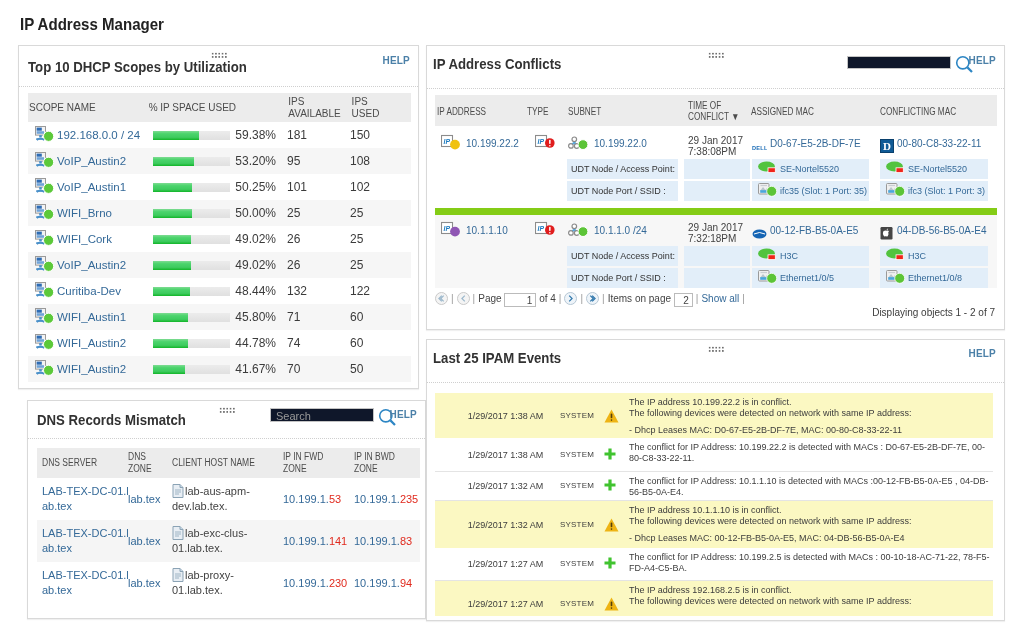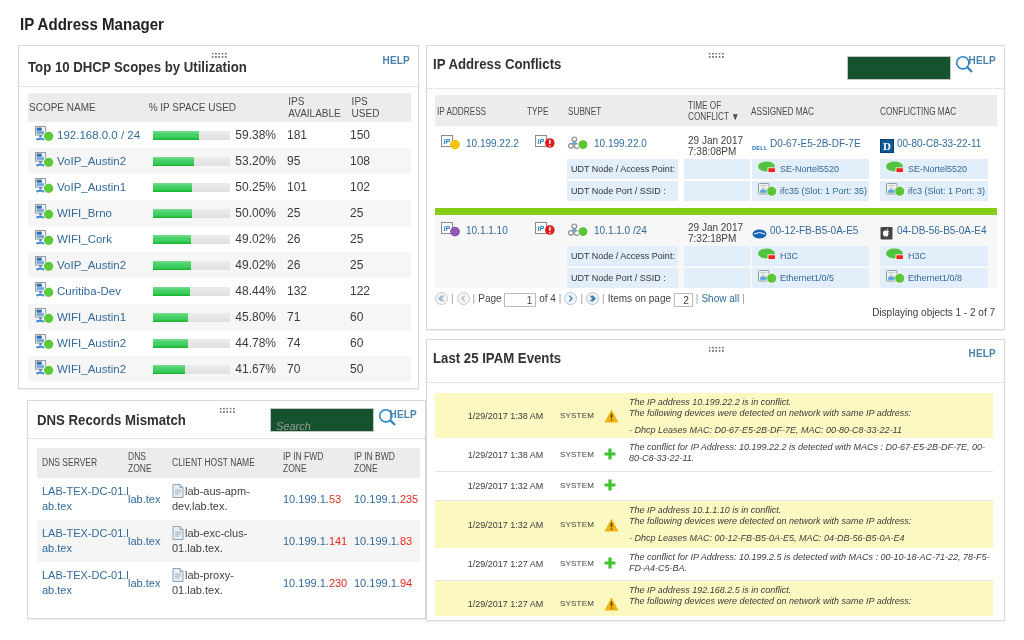--- a/index.html
+++ b/index.html
@@ -4,21 +4,21 @@
 <style>
 * { margin:0; padding:0; box-sizing:border-box; }
 html,body { width:1024px; height:640px; background:#fff; font-family:"Liberation Sans", sans-serif; overflow:hidden; }
 .panel { position:absolute; background:#fff; border:1px solid #d9d9d9; box-shadow:0 1px 1px rgba(0,0,0,0.06); }
 .ptitle { position:absolute; left:10px; font-weight:bold; font-size:15px; color:#323232; transform:scaleX(0.88); transform-origin:left top; white-space:nowrap; }
 .help { position:absolute; font-size:10px; font-weight:bold; color:#4b80a8; letter-spacing:0.2px; }
 .dots { position:absolute; top:6px; left:50%; width:16px; height:7px; margin-left:-8px;
   background-image:radial-gradient(circle, #6f6f6f 0.75px, transparent 1.05px);
   background-size:3.3px 3.3px; }
 .dotsep { position:absolute; left:0; right:0; border-top:1px dotted #cfcfcf; }
-.searchbox { position:absolute; border:1px solid #c4c4c4; background:#14532d; font-size:11px; color:#999; font-style:italic; padding:11px 5px; }
+.searchbox { position:absolute; border:1px solid #c4c4c4; background:#0f172a; font-size:11px; color:#999; padding:1px 5px; }
 .mag { position:absolute; }
 h1 { position:absolute; left:20px; top:15px; font-size:17px; color:#222; transform:scaleX(0.886); transform-origin:left top; white-space:nowrap; }
 table { border-collapse:collapse; }
 a { text-decoration:none; }
 .blue { color:#346998; }
 .dk { color:#424242; }
 .red { color:#e02a1e; }
 .f10 { font-size:10px; }
 .shead td { background:#ececec; font-size:10px; color:#4c4c4c; height:29px; vertical-align:middle; line-height:12px; }
 .srow { height:26px; line-height:26px; white-space:nowrap; }
@@ -35,21 +35,21 @@
 .dcell { font-size:11px; line-height:15px; vertical-align:middle; }
 .nw { white-space:nowrap; }
 .dip { font-size:11px; }
 .chead span { position:absolute; font-size:10px; color:#4c4c4c; line-height:12px; transform:scaleX(0.82); transform-origin:left center; white-space:nowrap; }
 .hs { display:inline-block; transform:scaleX(0.85); transform-origin:left center; white-space:nowrap; }
 .scell { position:absolute; height:20px; background:#e2eef9; font-size:9px; line-height:20px; white-space:nowrap; overflow:hidden; }
 .erow { position:relative; width:558px; }
 .edate { position:absolute; left:0; width:141px; text-align:center; top:50%; margin-top:-5px; }
 .esys { position:absolute; left:112px; width:60px; text-align:center; top:50%; margin-top:-5px; font-size:8px; letter-spacing:0.2px; }
 .eicon { position:absolute; left:169px; top:50%; margin-top:-7px; }
-.emsg { margin-left:194px; padding-top:4px; line-height:11px; padding-right:6px;font-style:italic; }
+.emsg { margin-left:194px; padding-top:4px; line-height:11px; padding-right:6px; }
 .pgbar { position:absolute; left:0; top:197px; width:562px; font-size:10px; color:#444; }
 .pgin { display:inline-block; border:1px solid #bbb; background:#fff; font-size:10px; text-align:right; padding:0 3px; height:14px; line-height:14px; vertical-align:-2px; }
 .sep { color:#999; margin:0 3px; }
 </style>
 </head>
 <body>
 <h1>IP Address Manager</h1>
 
 <div class="panel" id="p1" style="left:18px; top:45px; width:401px; height:344px;">
   <div class="dots"></div>
@@ -443,20 +443,21 @@
             <path d="M4.4 0.5 h3.2 v3.9 H11.5 v3.2 H7.6 V11.5 H4.4 V7.6 H0.5 V4.4 h3.9 z" fill="#40c32f"></path>
           </svg></span>
 <div class="emsg"><span style="white-space:nowrap;">The conflict for IP Address: 10.199.22.2 is detected with MACs : D0-67-E5-2B-DF-7E, 00-</span><br><span style="white-space:nowrap;">80-C8-33-22-11.</span></div>
 </div>
 <div class="erow" style="background:#ffffff; height:29px; border-bottom:1px solid #e4e4e4;">
 <span class="edate">1/29/2017 1:32 AM</span>
 <span class="esys">SYSTEM</span>
 <span class="eicon"><svg width="12" height="12" viewBox="0 0 12 12">
             <path d="M4.4 0.5 h3.2 v3.9 H11.5 v3.2 H7.6 V11.5 H4.4 V7.6 H0.5 V4.4 h3.9 z" fill="#40c32f"></path>
           </svg></span>
+<div class="emsg"><span style="white-space:nowrap;">The conflict for IP Address: 10.1.1.10 is detected with MACs :00-12-FB-B5-0A-E5 , 04-DB-</span><br><span style="white-space:nowrap;">56-B5-0A-E4.</span></div>
 </div>
 <div class="erow" style="background:#fbf8c2; height:47px; ">
 <span class="edate">1/29/2017 1:32 AM</span>
 <span class="esys">SYSTEM</span>
 <span class="eicon"><svg width="15" height="14" viewBox="0 0 15 14">
             <path d="M7.5 0.5 L14.5 13.5 H0.5 z" fill="#eeb414"></path>
             <rect x="6.7" y="4.6" width="1.6" height="4.6" rx="0.8" fill="#54400a"></rect>
             <rect x="6.7" y="10.2" width="1.6" height="1.7" rx="0.8" fill="#54400a"></rect>
           </svg></span>
 <div class="emsg"><span style="white-space:nowrap;">The IP address 10.1.1.10 is in conflict.</span><br><span style="white-space:nowrap;">The following devices were detected on network with same IP address:</span><div style="margin-top:6px;">- Dhcp Leases MAC: 00-12-FB-B5-0A-E5, MAC: 04-DB-56-B5-0A-E4</div></div>

